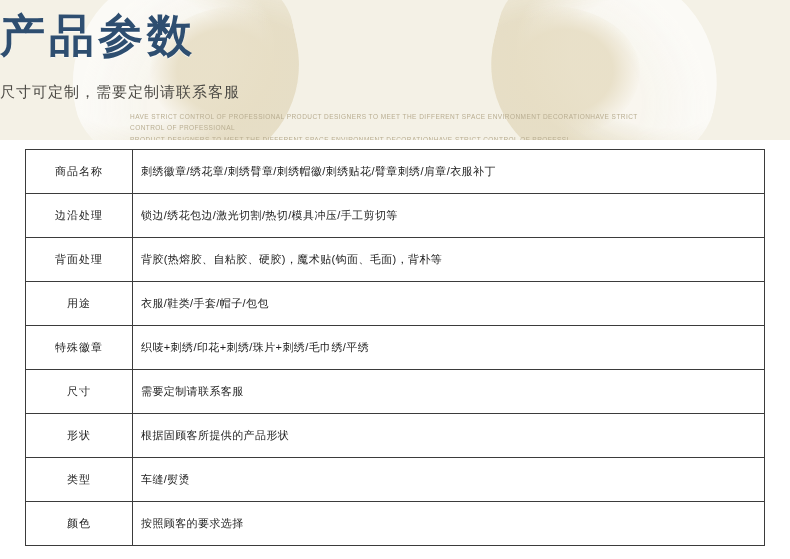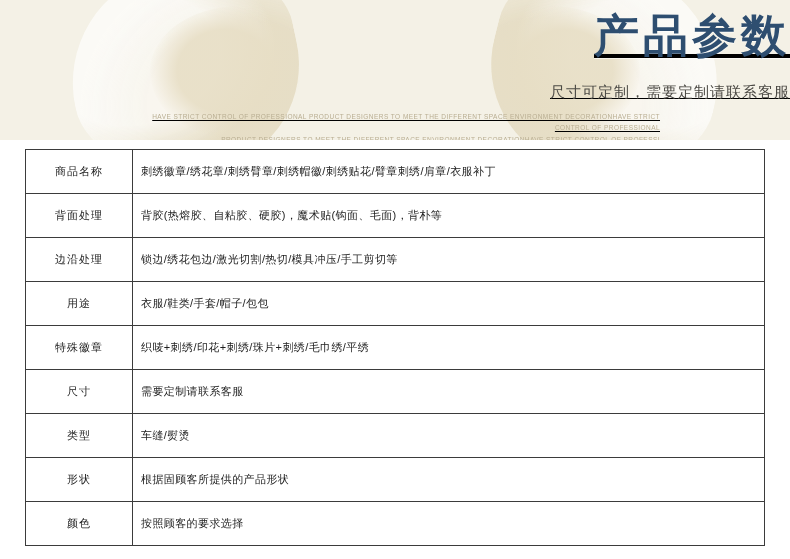--- a/index.html
+++ b/index.html
@@ -48,23 +48,22 @@
     height: 130px;
     border-radius: 60% 40% 50% 50% / 50% 60% 40% 50%;
     background: radial-gradient(ellipse at 50% 50%, rgba(231,222,197,0.9) 0 45%, rgba(231,222,197,0) 72%);
   }
   .header .flourish2.l2 { left: 150px; }
   .header .flourish2.r2 { right: 150px; transform: scaleX(-1); }
 
   .header-inner {
     position: relative;
     z-index: 3;
-    text-align: right;
+    text-align: left;
     padding-top: 8px;
-    text-decoration: underline;
   }
   .title {
     font-family: "DejaVu Serif", "Liberation Serif", serif;
     font-size: 45px;
     line-height: 56px;
     letter-spacing: 4px;
     color: #2e4e70;
     font-weight: 700;
     text-shadow: 0 1px 0 rgba(255,255,255,0.6);
   }
@@ -132,46 +131,46 @@
   </div>
 
   <div class="table-wrap">
     <table class="spec">
       <tbody>
         <tr>
           <td class="label">商品名称</td>
           <td class="value">刺绣徽章/绣花章/刺绣臂章/刺绣帽徽/刺绣贴花/臂章刺绣/肩章/衣服补丁</td>
         </tr>
         <tr>
+          <td class="label">边沿处理</td>
+          <td class="value">锁边/绣花包边/激光切割/热切/模具冲压/手工剪切等</td>
+        </tr>
+        <tr>
           <td class="label">背面处理</td>
           <td class="value">背胶(热熔胶、自粘胶、硬胶)，魔术贴(钩面、毛面)，背朴等</td>
-        </tr>
-        <tr>
-          <td class="label">边沿处理</td>
-          <td class="value">锁边/绣花包边/激光切割/热切/模具冲压/手工剪切等</td>
         </tr>
         <tr>
           <td class="label">用途</td>
           <td class="value">衣服/鞋类/手套/帽子/包包</td>
         </tr>
         <tr>
           <td class="label">特殊徽章</td>
           <td class="value">织唛+刺绣/印花+刺绣/珠片+刺绣/毛巾绣/平绣</td>
         </tr>
         <tr>
           <td class="label">尺寸</td>
           <td class="value">需要定制请联系客服</td>
         </tr>
         <tr>
+          <td class="label">形状</td>
+          <td class="value">根据固顾客所提供的产品形状</td>
+        </tr>
+        <tr>
           <td class="label">类型</td>
           <td class="value">车缝/熨烫</td>
-        </tr>
-        <tr>
-          <td class="label">形状</td>
-          <td class="value">根据固顾客所提供的产品形状</td>
         </tr>
         <tr>
           <td class="label">颜色</td>
           <td class="value">按照顾客的要求选择</td>
         </tr>
 
       </tbody>
     </table>
   </div>
 

